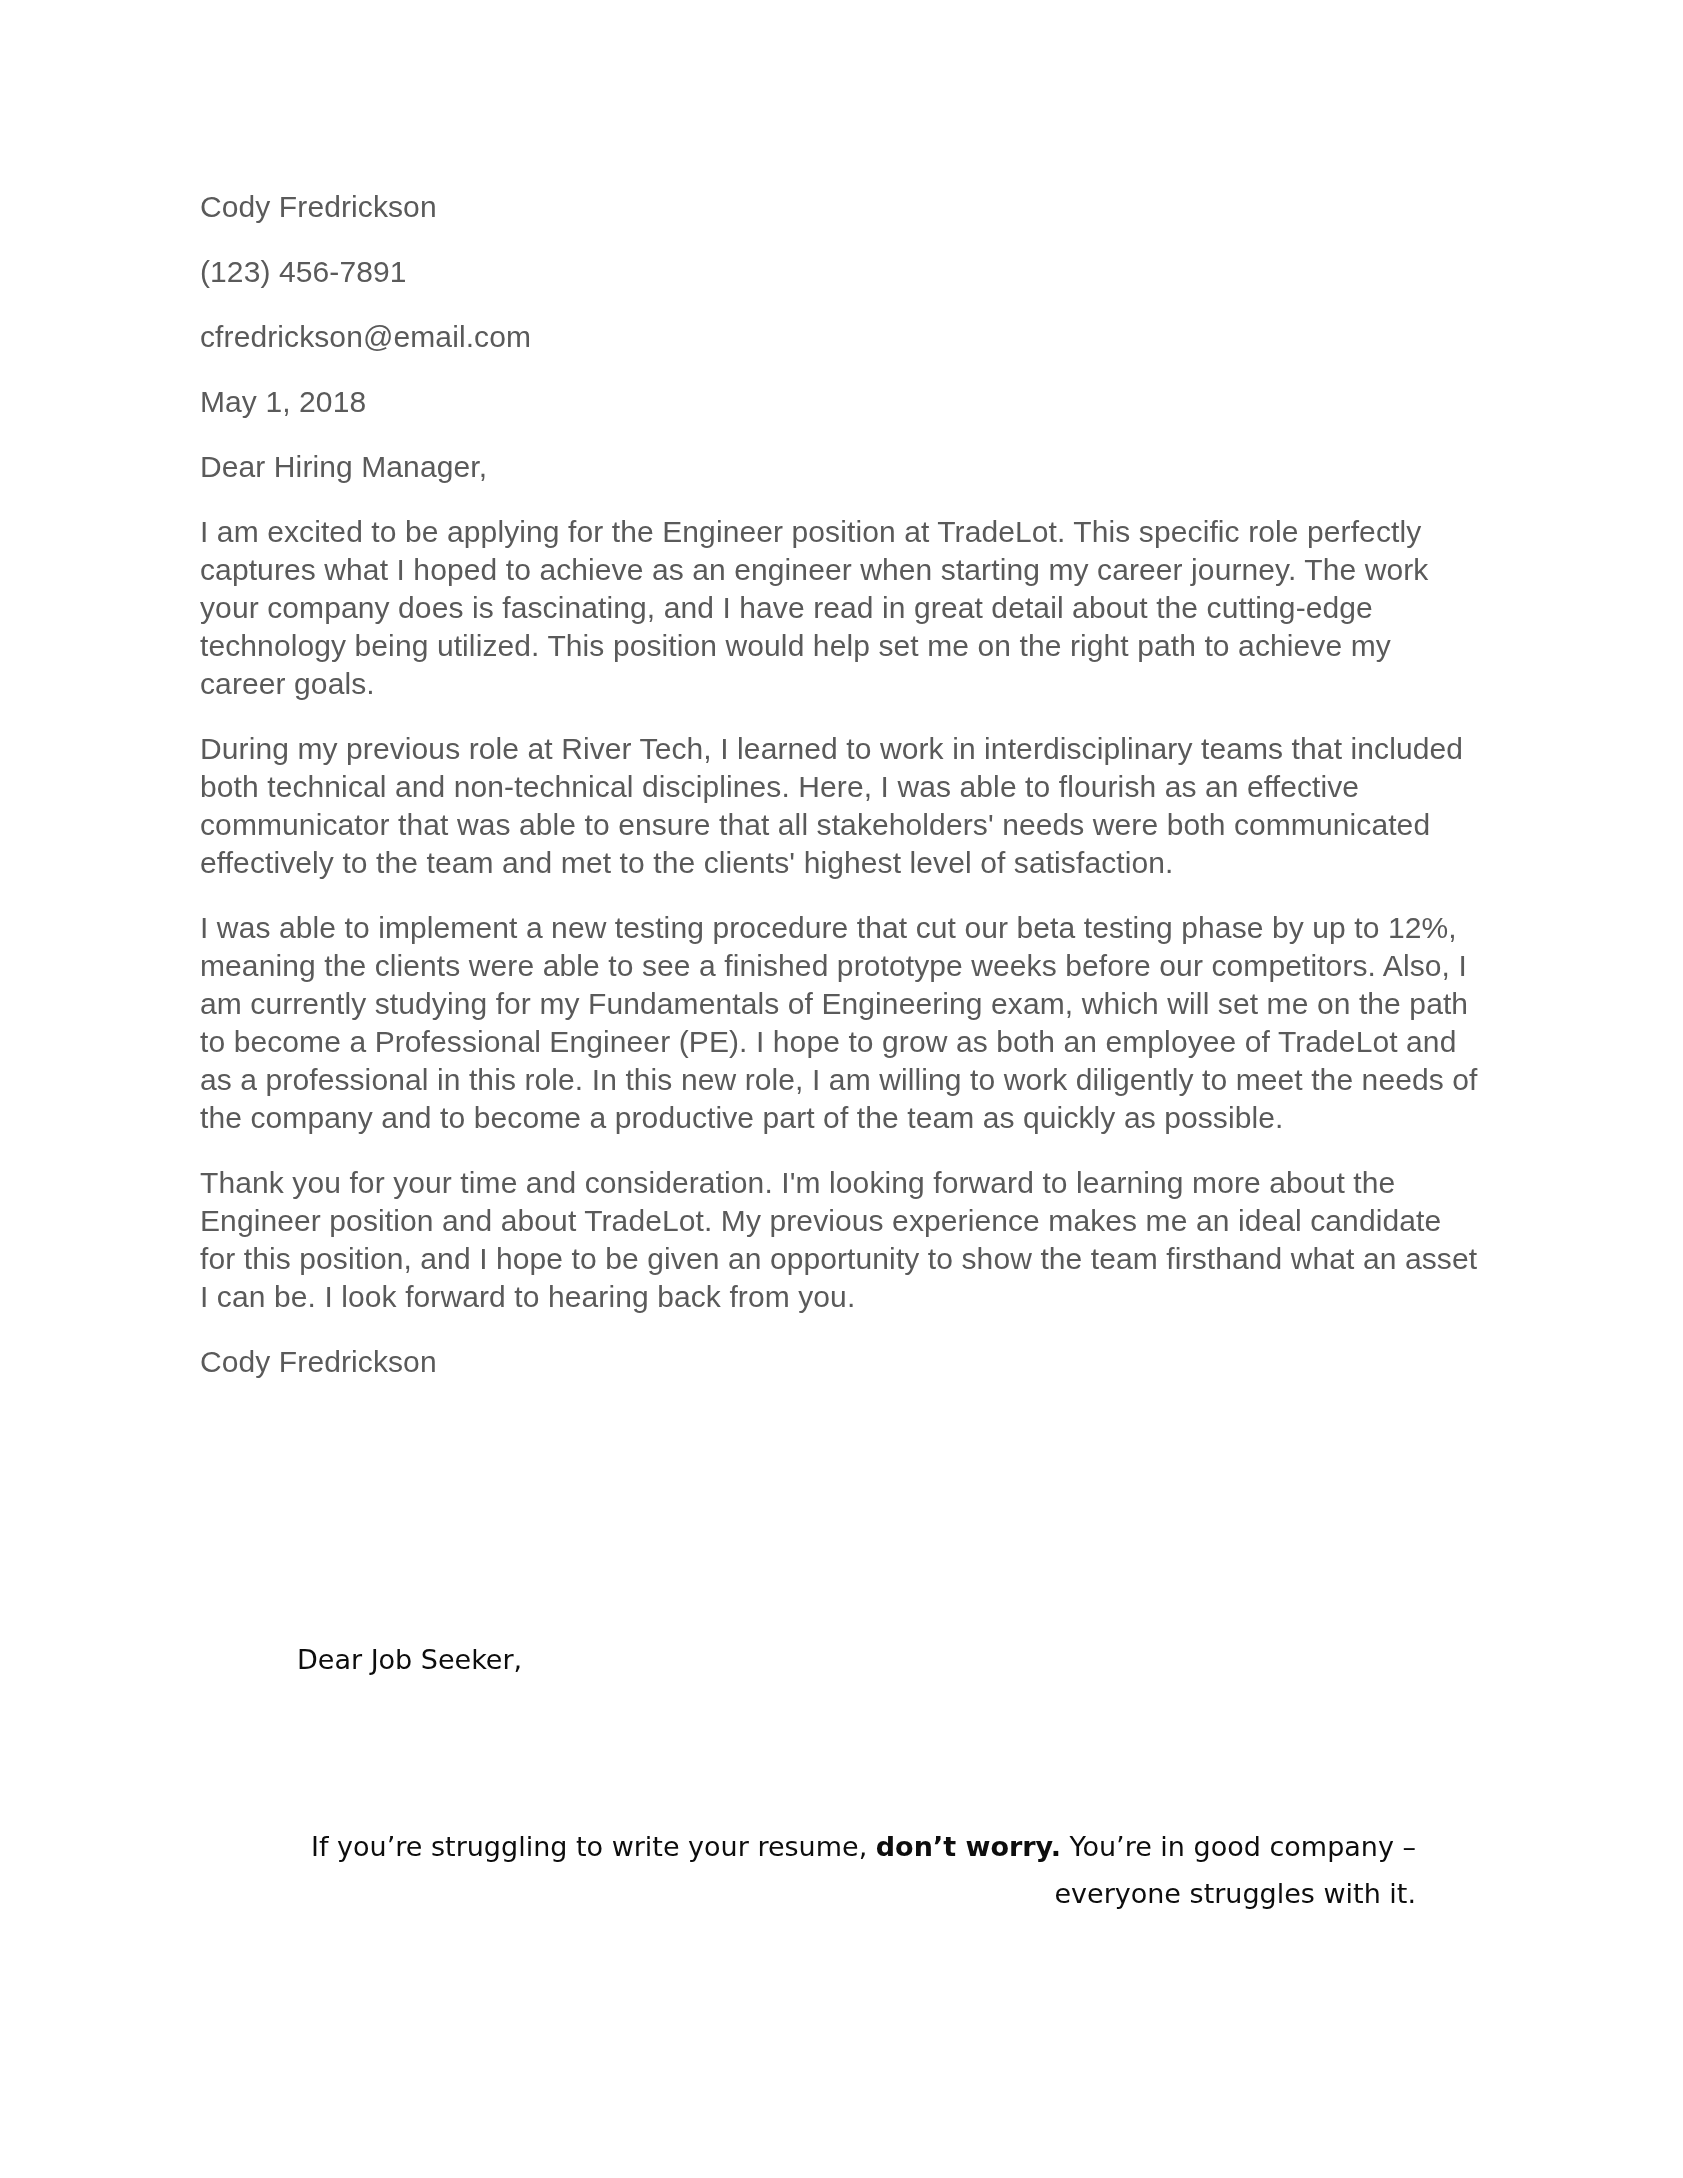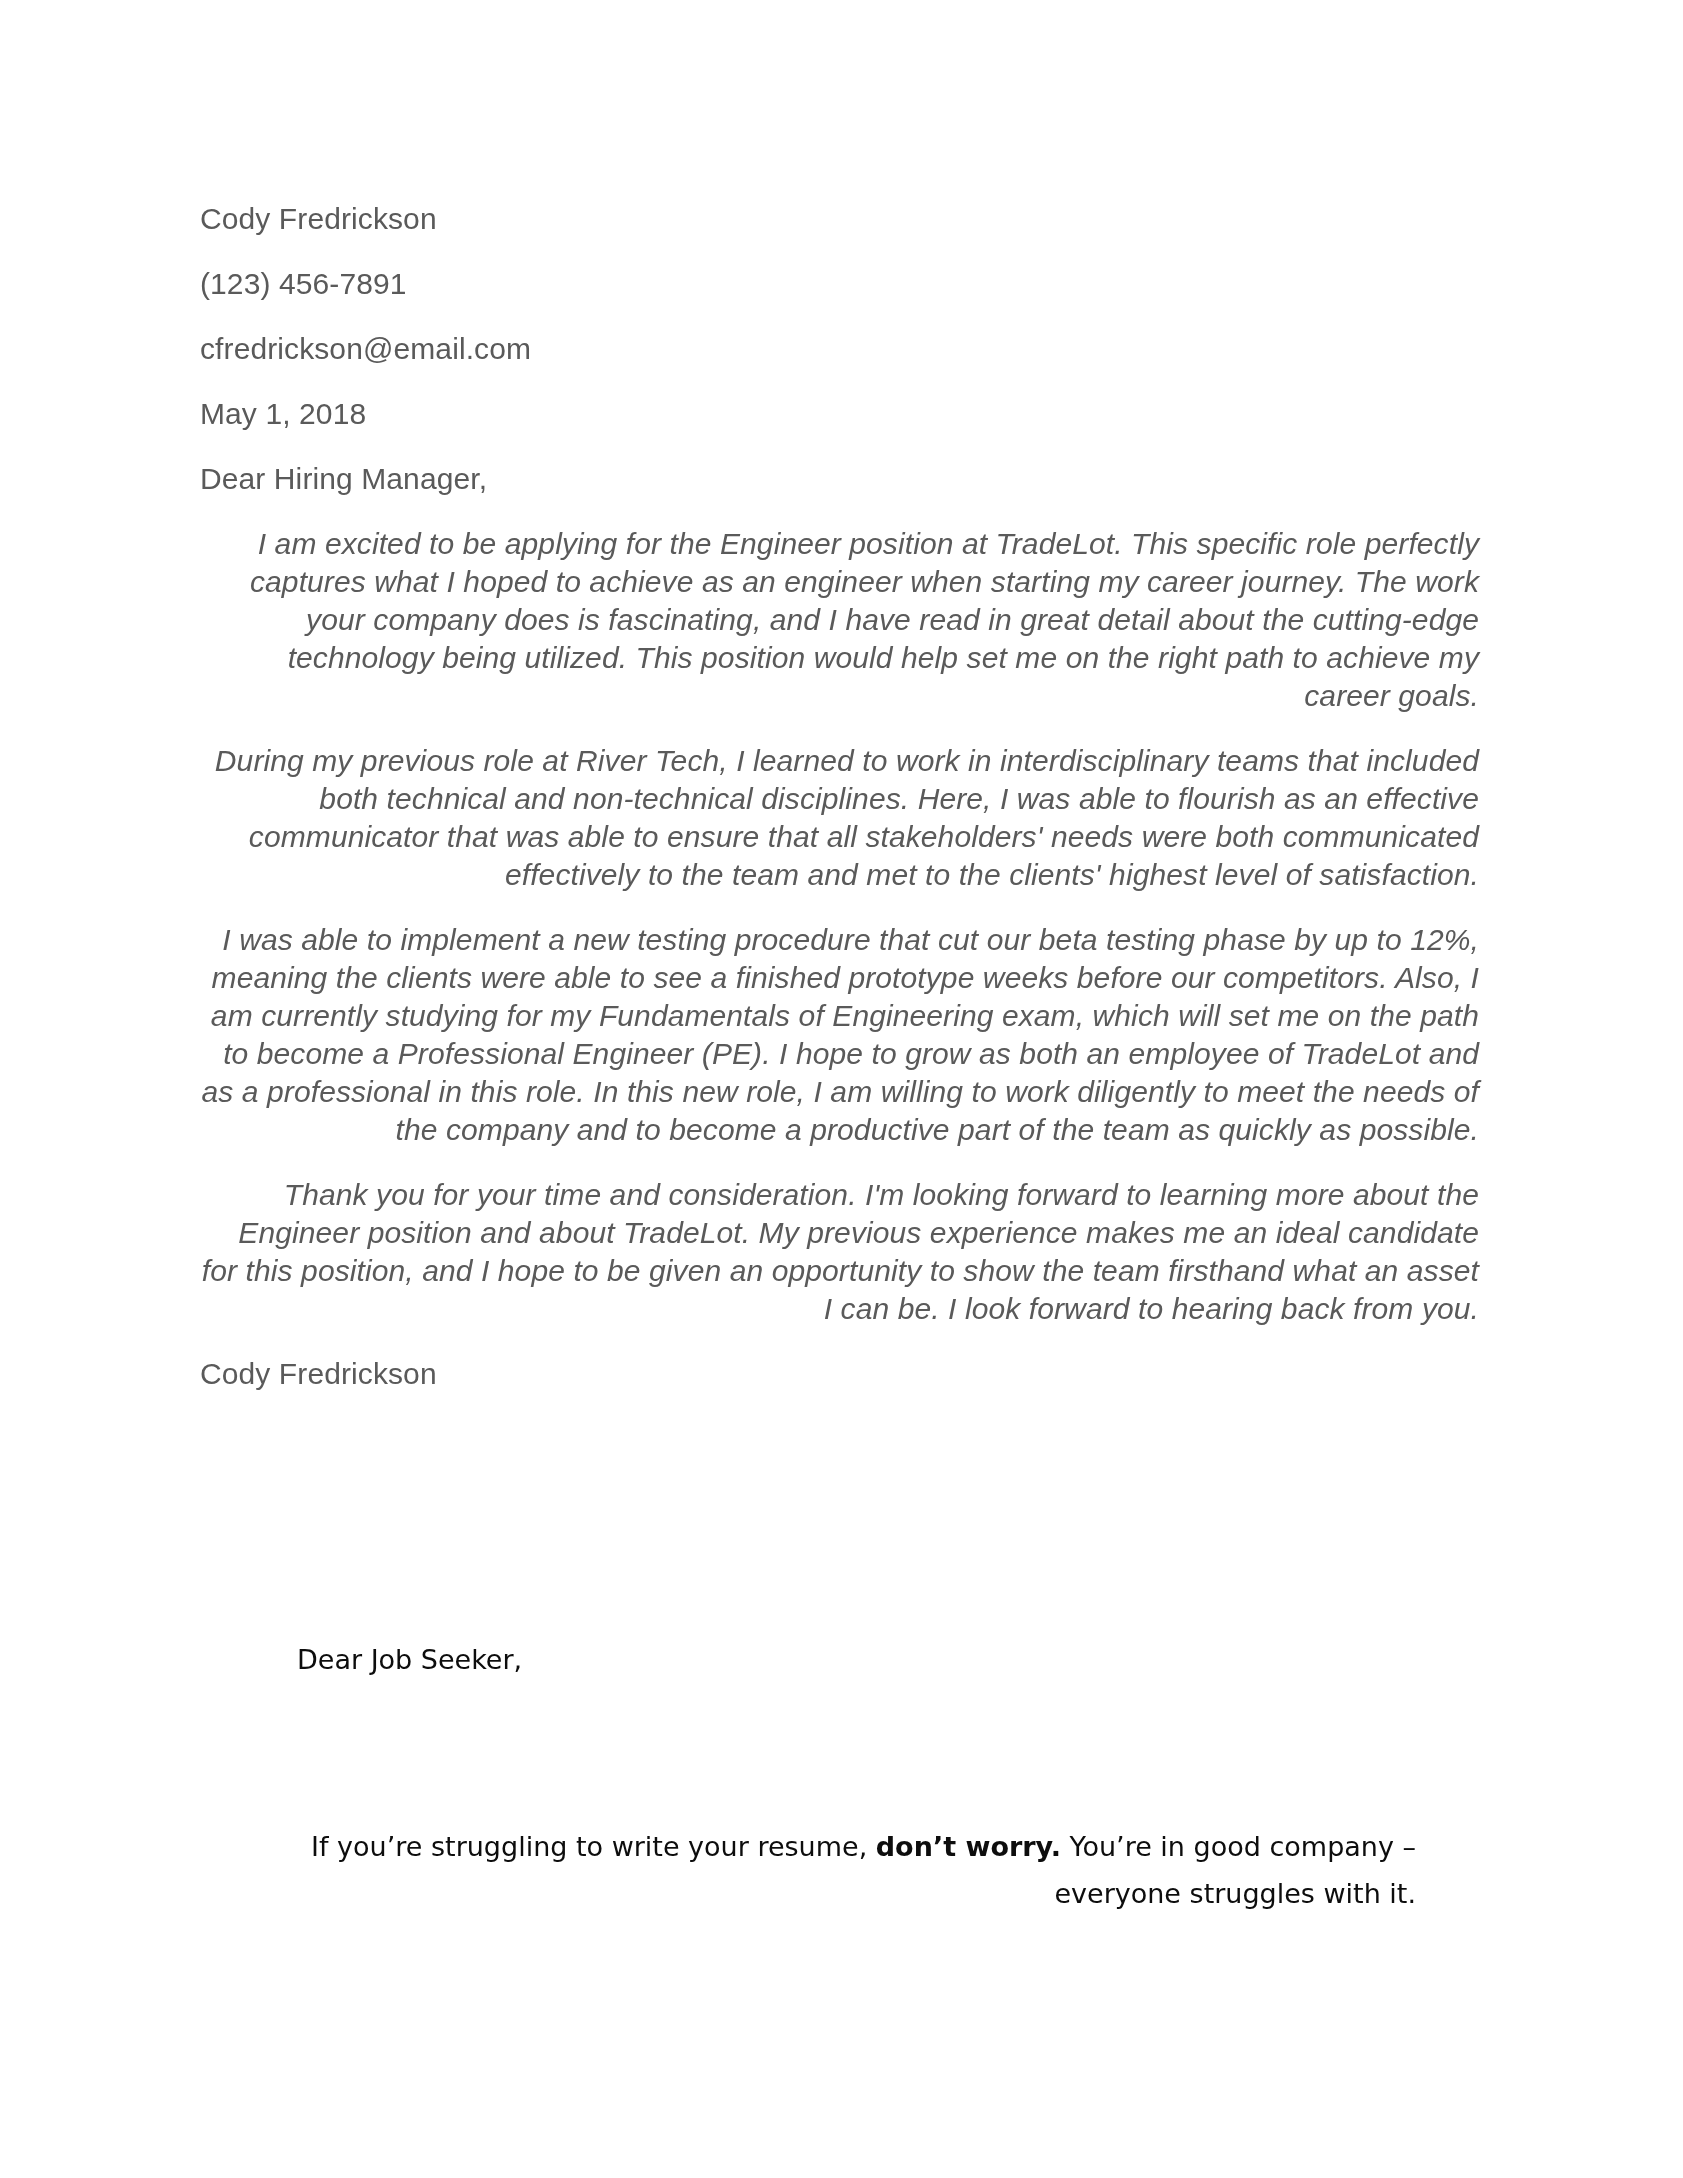--- a/index.html
+++ b/index.html
@@ -13,42 +13,41 @@
     width: 1683px;
     height: 2178px;
     background: #ffffff;
     overflow: hidden;
   }
 
   
   .letter {
     position: absolute;
     left: 200px;
-    top: 200px;
+    top: 188px;
     width: 1279px;
     font-family: "Liberation Sans", sans-serif;
     font-size: 30px;
     line-height: 38px;
     color: #5a5a5a;
     font-weight: 400;
     letter-spacing: 0.1px;
   }
 
   .letter .block {
     margin: 0 0 27px 0;
   }
 
   .letter .block:last-child {
     margin-bottom: 0;
   }
 
   .letter .para {
     margin: 0 0 27px 0;
-    text-align: right;
-    font-style: italic;
+    text-align: left;
   }
 
   
   .overlay {
     position: absolute;
     left: 297px;
     top: 1636px;
     width: 1119px;
     font-family: "DejaVu Sans", sans-serif;
     font-size: 27px;

